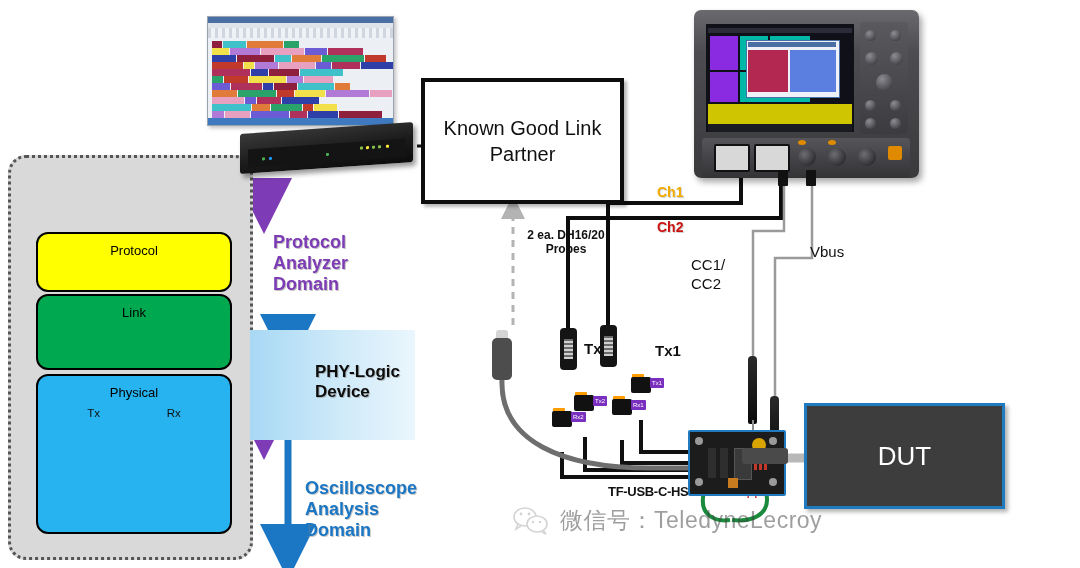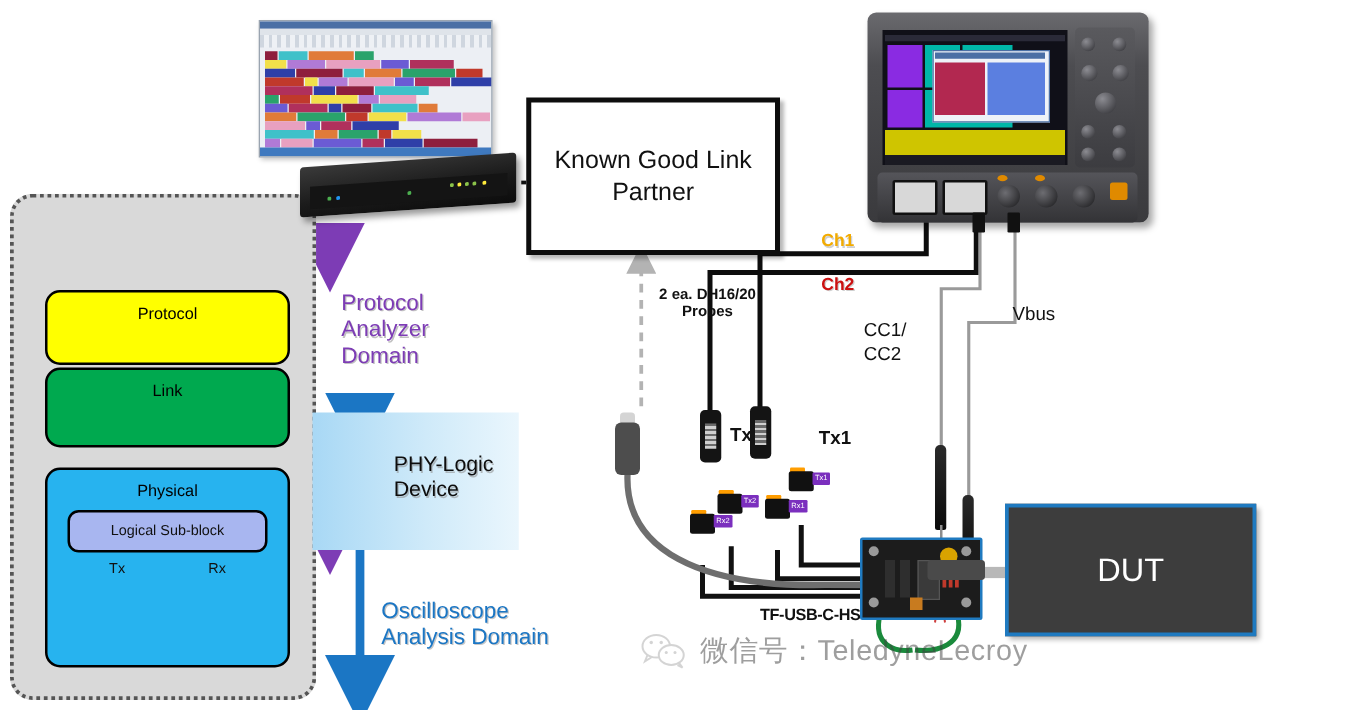--- a/index.html
+++ b/index.html
@@ -15,38 +15,38 @@
     box-sizing:border-box;
   }
   #device-host-title{
     left:0;top:18px;width:245px;font-size:15px;font-weight:bold;color:#111;
   }
   .layer{
     left:25px;width:196px;border:2px solid #000;border-radius:12px;
     box-sizing:border-box;display:flex;flex-direction:column;align-items:center;
   }
   #layer-protocol{top:74px;height:60px;background:#ffff00;}
-  #layer-link{top:136px;height:64px;background:#00a94f;}
+  #layer-link{top:136px;height:76px;background:#00a94f;}
   #layer-physical{top:216px;height:160px;background:#27b3ef;}
   .layer-label{font-size:13px;color:#000;margin-top:9px;}
   .sub{
     width:160px;border:2px solid #000;border-radius:9px;box-sizing:border-box;
     font-size:11.5px;color:#111;height:34px;margin-top:8px;
   }
   #sub-logical{background:#a8b6f0;}
   #sub-electrical{background:#dbe3fb;margin-top:9px;}
   .txrx{display:flex;width:160px;justify-content:space-around;margin-top:7px;
         font-size:11.5px;color:#111;}
 
   
   #phy-band{
     left:250px;top:330px;width:165px;height:110px;
     background:linear-gradient(to right,#a8d8f5 0%,#cfeaf9 55%,#eaf6fd 100%);
   }
-  .dom-label{font-weight:normal;line-height:1.18;}
+  .dom-label{font-weight:bold;line-height:1.18;}
   #protocol-domain-label{
     left:273px;top:232px;width:120px;font-size:18px;color:#7d3cb5;
     text-shadow:1px 1px 0 rgba(120,120,120,.45);
   }
   #phy-domain-label{
     left:315px;top:362px;width:120px;font-size:17px;color:#0d0d0d;
     text-shadow:1px 1px 0 rgba(140,140,140,.55);
   }
   #scope-domain-label{
     left:305px;top:478px;width:135px;font-size:18px;color:#1b76c4;
@@ -202,21 +202,20 @@
   <div id="layer-protocol" class="abs layer">
     <div class="layer-label">Protocol</div>
   </div>
 
   <div id="layer-link" class="abs layer">
     <div class="layer-label">Link</div>
   </div>
 
   <div id="layer-physical" class="abs layer">
     <div class="layer-label">Physical</div>
-    <div id="sub-logical" class="sub ctr">Logical Sub-block</div>
     <div class="txrx">
       <span>Tx</span>
       <span>Rx</span>
     </div>
   </div>
 </div>
 
 <div id="phy-band" class="abs"></div>
 
 <div id="protocol-domain-label" class="abs dom-label">Protocol Analyzer Domain</div>

